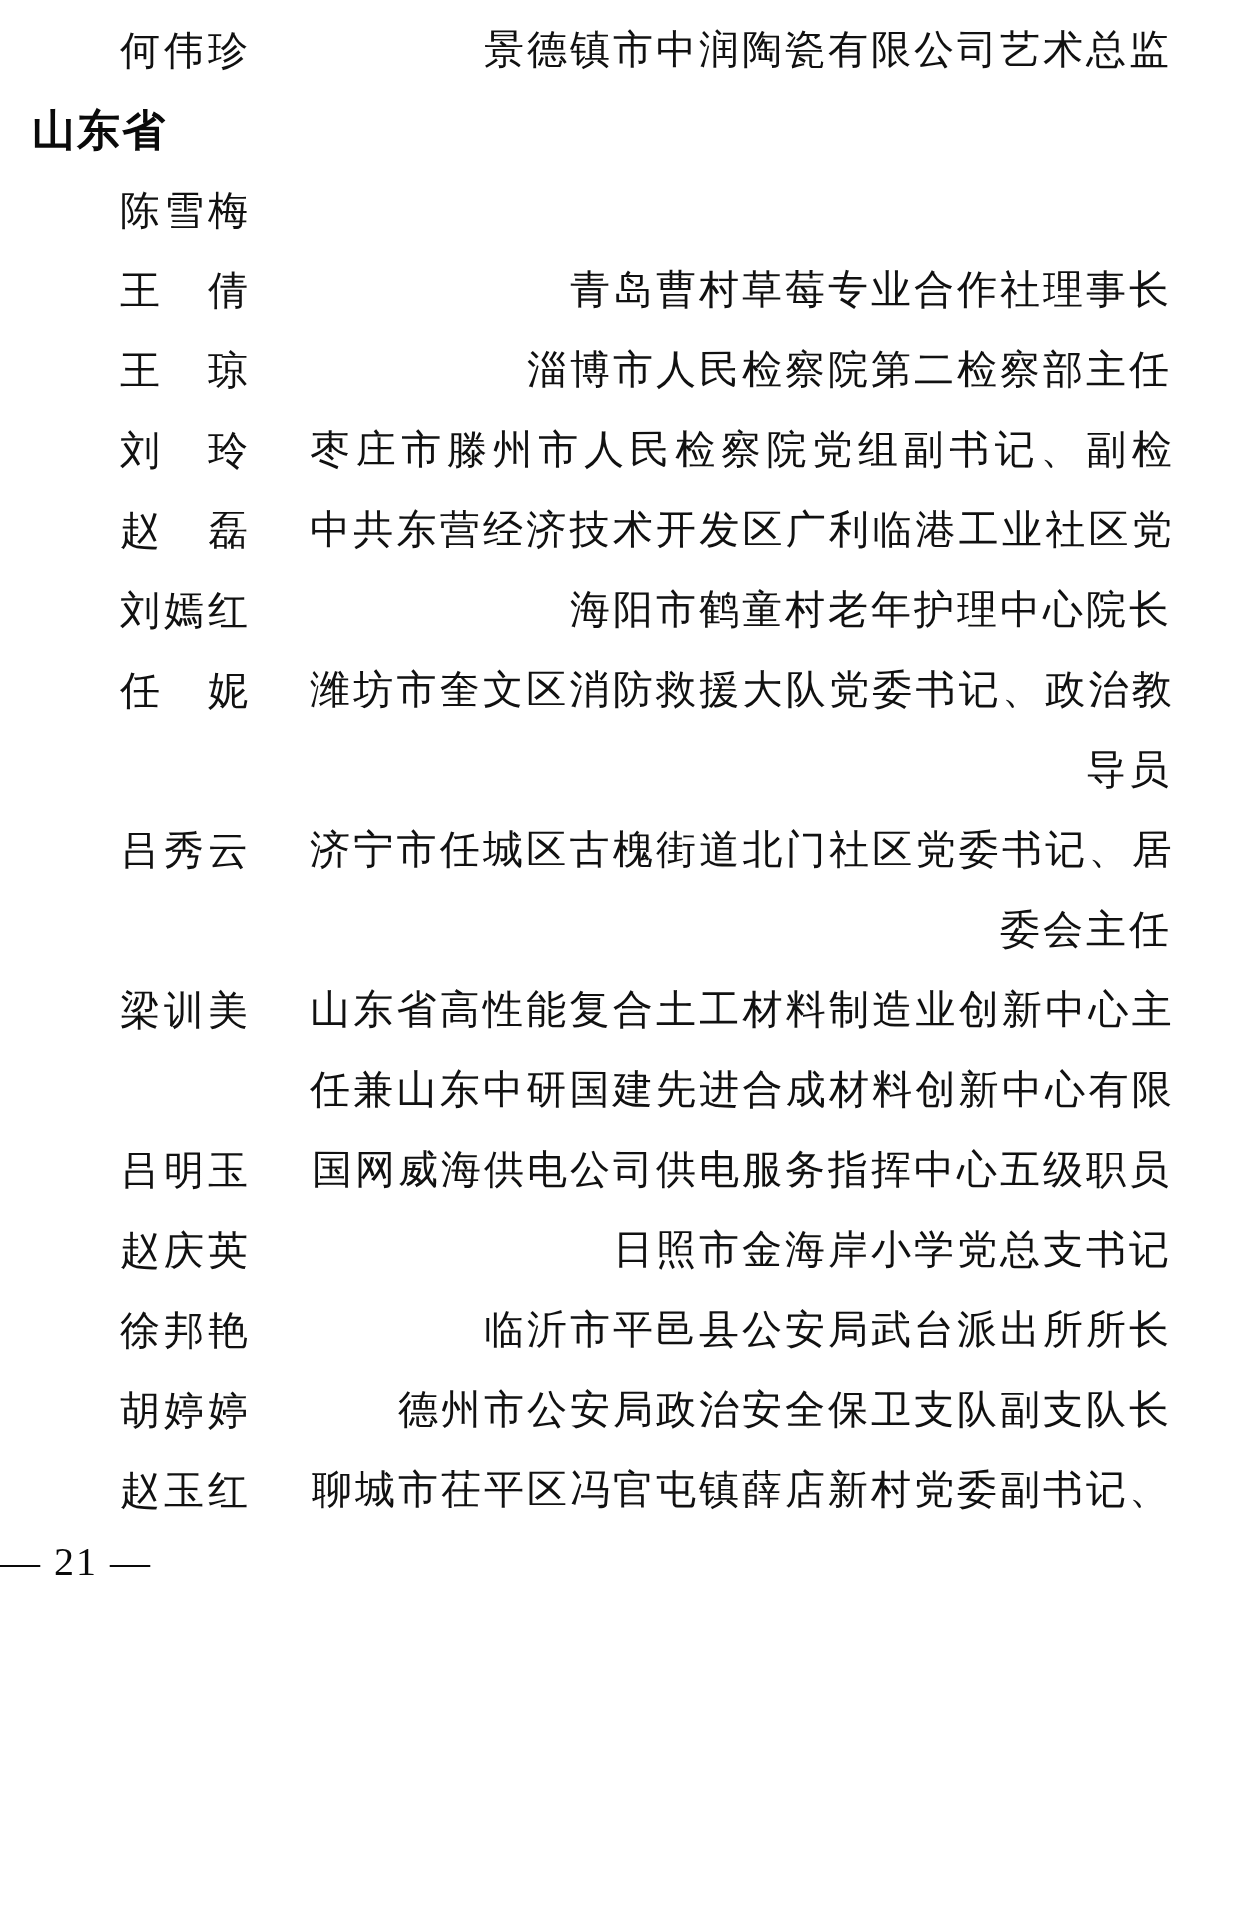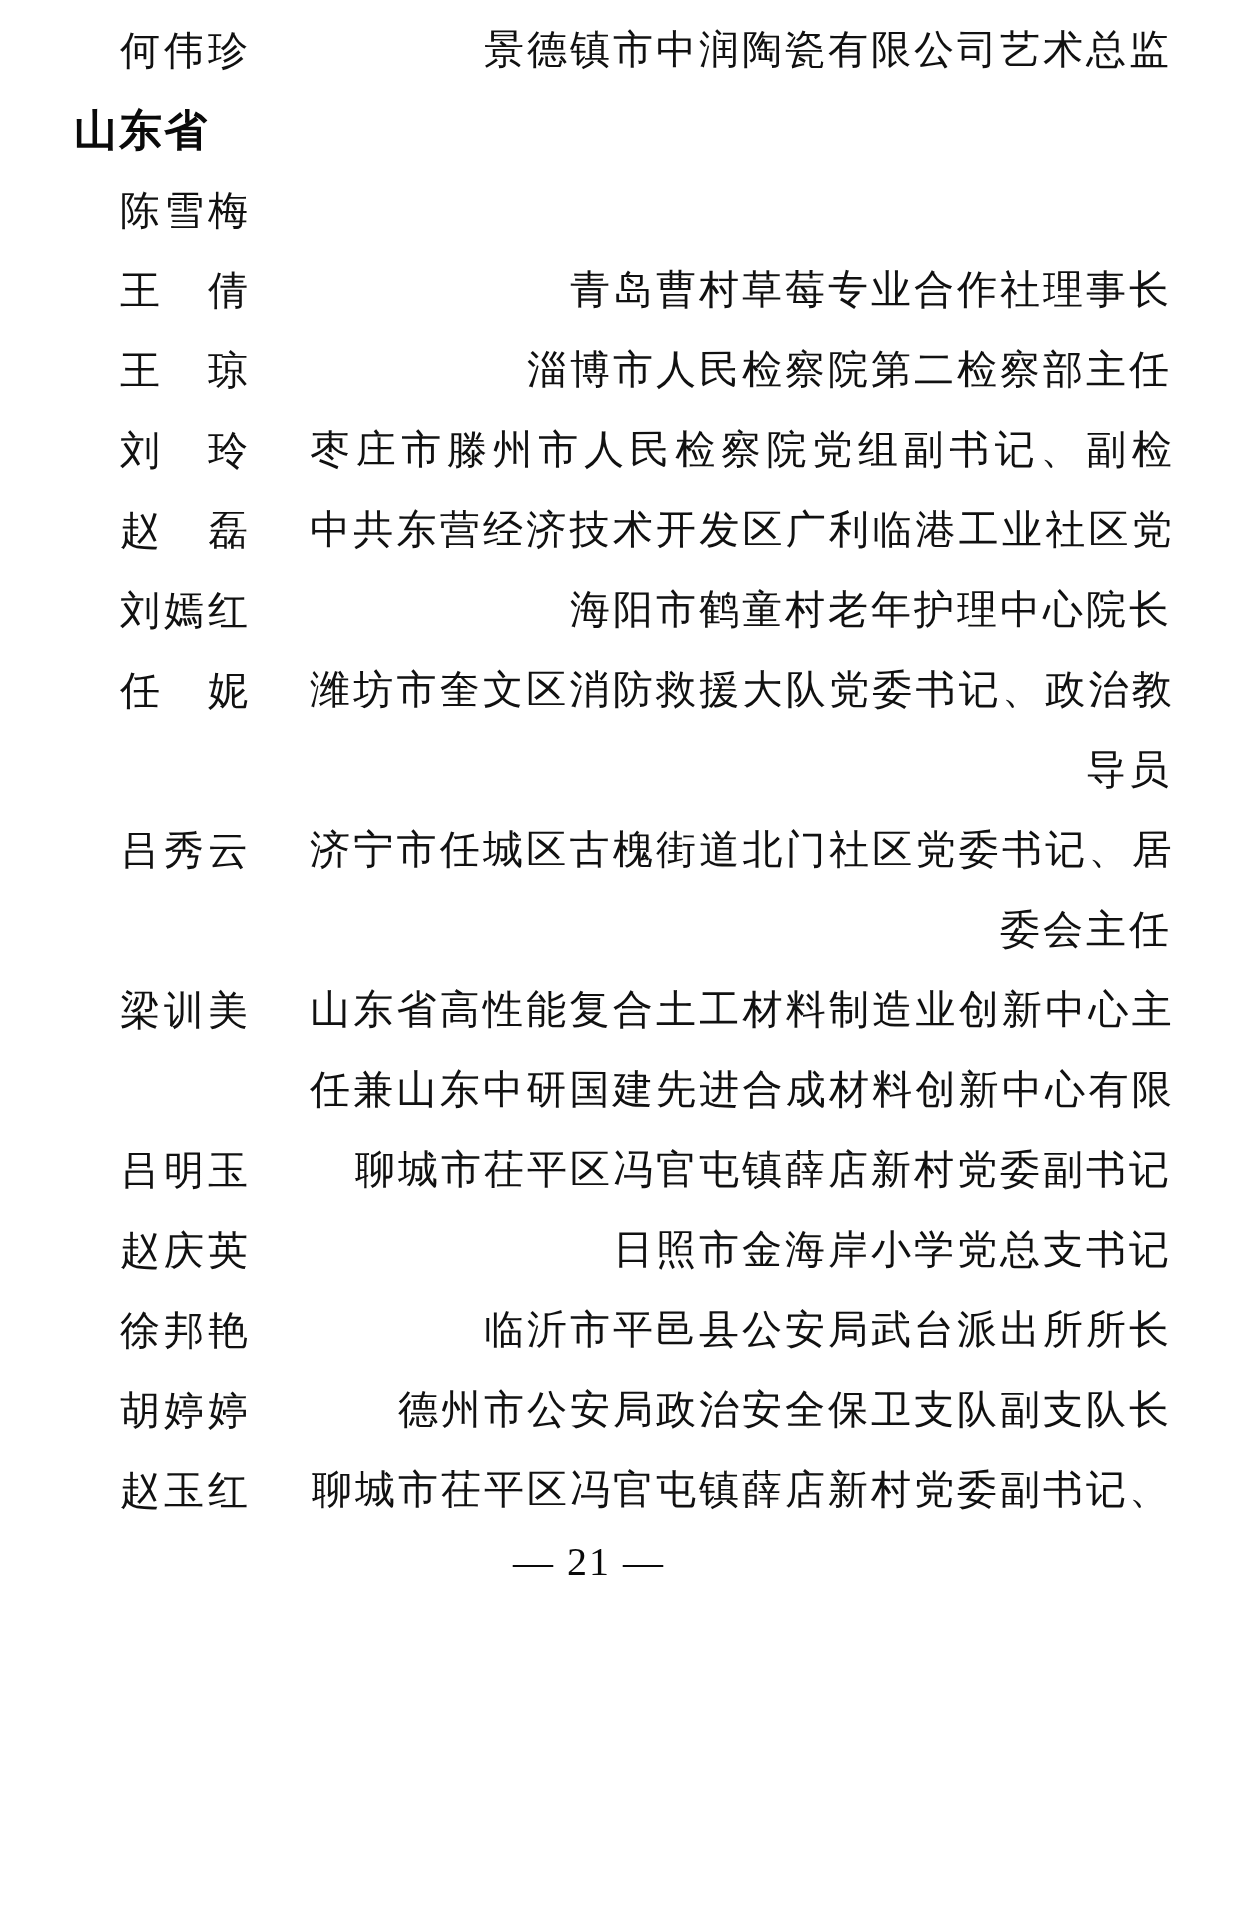--- a/index.html
+++ b/index.html
@@ -22,21 +22,20 @@
   
   .header-row {
     height: 80px;
     line-height: 80px;
     padding-left: 32px;
     font-size: 43px;
     font-weight: bold;
     letter-spacing: 2px;
     font-family: "Liberation Sans", "DejaVu Sans", sans-serif;
     color: #0a0a0a;
-    margin-left: 42px;
   }
   
   .entry {
     display: flex;
     align-items: flex-start;
   }
   .name-box {
     margin-left: 120px;
     width: 128px;
     height: 80px;
@@ -64,21 +63,21 @@
     display: flex;
     justify-content: space-between;
     align-items: center;
     letter-spacing: 0;
   }
   .title-line.justified .ch { display: block; }
   
   .footer {
     height: 64px;
     line-height: 64px;
-    text-align: center;
+    text-align: left;
     padding-right: 64px;
     font-size: 40px;
     letter-spacing: 2px;
     color: #0a0a0a;
     font-family: "Liberation Serif", "DejaVu Serif", serif;
   }
 </style>
 </head>
 <body>
 
@@ -305,21 +304,21 @@
           </div>
         </div>
       </div>
       <div class="entry">
         <div class="name-box">
           <span class="ch">吕</span>
           <span class="ch">明</span>
           <span class="ch">玉</span>
         </div>
         <div class="titles">
-          <div class="title-line">聊城市茌平区冯官屯镇薛店新村党委副书记</div>
+          <div class="title-line">国网威海供电公司供电服务指挥中心五级职员</div>
         </div>
       </div>
       <div class="entry">
         <div class="name-box">
           <span class="ch">赵</span>
           <span class="ch">庆</span>
           <span class="ch">英</span>
         </div>
         <div class="titles">
           <div class="title-line">日照市金海岸小学党总支书记</div>

